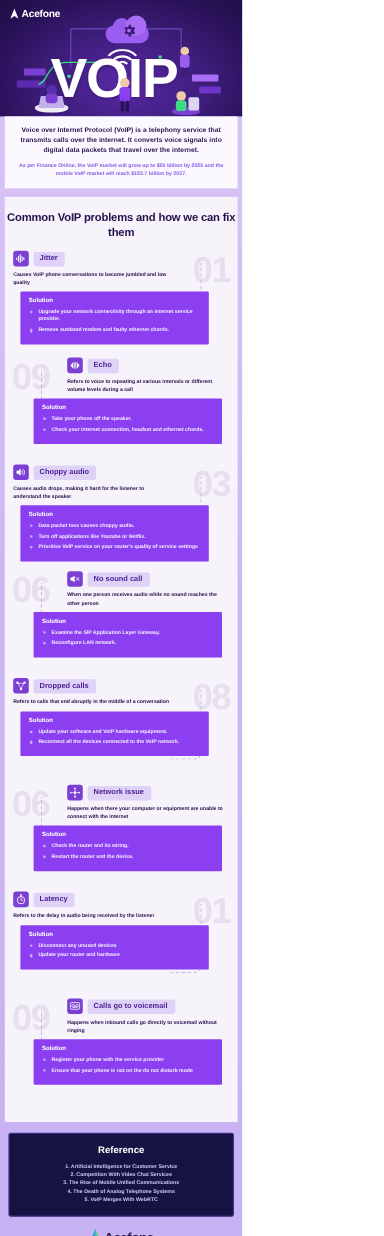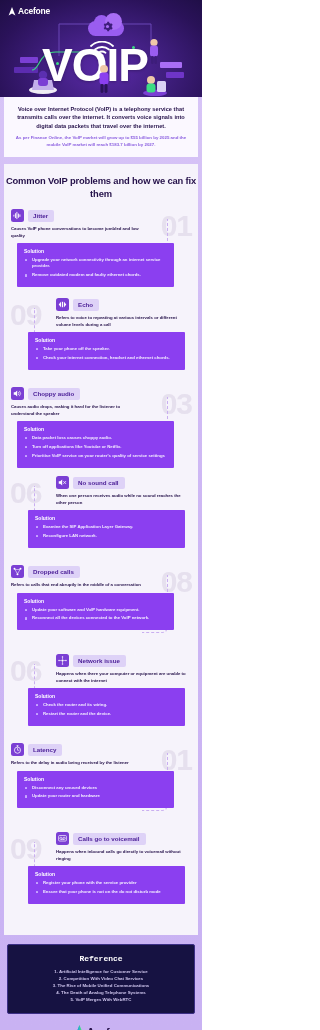--- a/index.html
+++ b/index.html
@@ -245,21 +245,20 @@
     border: 1px solid #3c2f86;
     border-radius: 2px;
     padding: 9px 8px 10px;
     text-align: center;
   }
   .ref-title {
     color: #ffffff;
     font-size: 8px;
     font-weight: bold;
     margin-bottom: 5px;
-    font-family: Liberation Mono, monospace;
   }
   .ref-list { list-style: none; }
   .ref-list li {
     color: #cfc6ee;
     font-size: 4.4px;
     line-height: 7px;
     font-weight: bold;
   }
 
   

